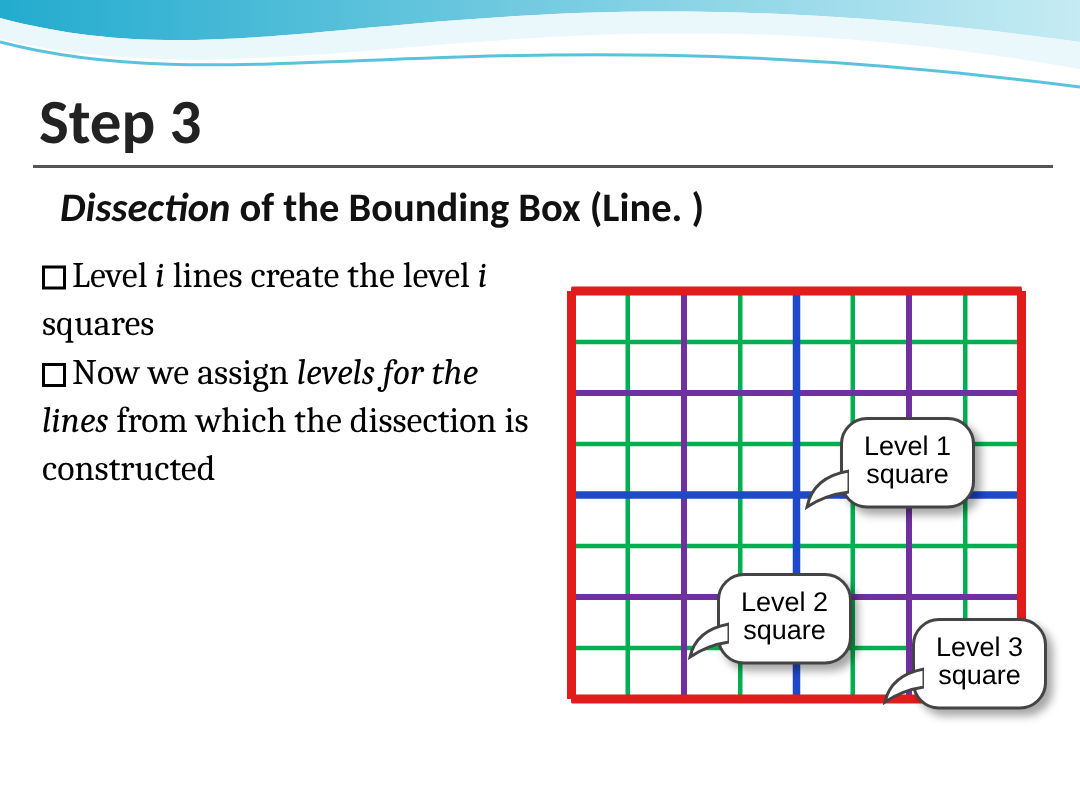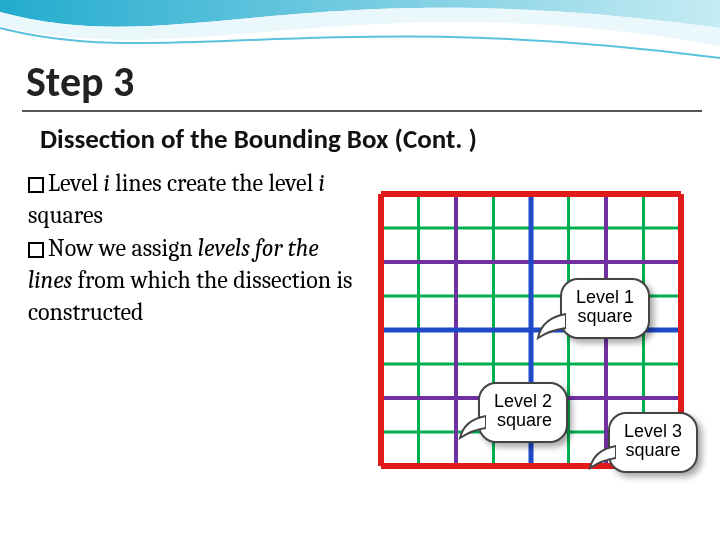--- a/index.html
+++ b/index.html
@@ -45,21 +45,21 @@
   }
   .subtitle {
     position: absolute;
     left: 40px;
     top: 122px;
     font-size: 27px;
     font-weight: 700;
     color: #111;
     font-family: Calibri, Arial, sans-serif;
   }
-  .subtitle .em { }
+  .subtitle .em { font-style: italic; }
   .body {
     position: absolute;
     left: 28px;
     top: 168px;
     width: 330px;
     font-size: 24px;
     line-height: 1.32;
     color: #000;
     font-family: Cambria, Georgia, serif;
   }
@@ -93,21 +93,21 @@
     line-height: 1.08;
     text-align: center;
     padding: 8px 14px 10px;
     background: #fff;
     border: 2px solid #444;
     border-radius: 18px;
     box-shadow: 4px 4px 6px rgba(0,0,0,0.35);
     white-space: nowrap;
   }
   .c1 { left: 560px; top: 278px; }
-  .c2 { left: 478px; top: 382px; text-align: right; }
+  .c2 { left: 478px; top: 382px; }
   .c3 { left: 608px; top: 412px; }
 
   
 </style>
 </head>
 <body>
 
 <div class="slide">
 
   <svg class="wave" viewBox="0 0 720 90">
@@ -119,21 +119,21 @@
     </defs>
     <path d="M0,12 C180,60 300,-30 720,28 L720,0 L0,0 Z" fill="url(#g1)" opacity="0.9"></path>
     <path d="M0,26 C200,72 360,-18 720,46 L720,28 C300,-30 180,60 0,12 Z" fill="#e8f6fb" opacity="0.9"></path>
     <path d="M0,28 C160,70 320,6 720,58" fill="none" stroke="#30b4d4" stroke-width="2" opacity="0.8"></path>
   </svg>
 
   <div class="title">Step 3</div>
   <div class="title-underline"></div>
 
   <div class="subtitle">
-    <span class="em">Dissection</span><span> of the Bounding Box (Cont. )</span>
+    <span class="em">Dissection</span><span> of the Bounding Box (Line. )</span>
   </div>
 
   <div class="body">
     <div class="bullet">
       <span class="box"></span><span>Level </span><em>i</em><span> lines create the level </span><em>i</em><span> squares</span>
     </div>
     <div class="bullet">
       <span class="box"></span><span>Now we assign </span><em>levels for the lines</em><span> from which the dissection is constructed</span>
     </div>
   </div>

